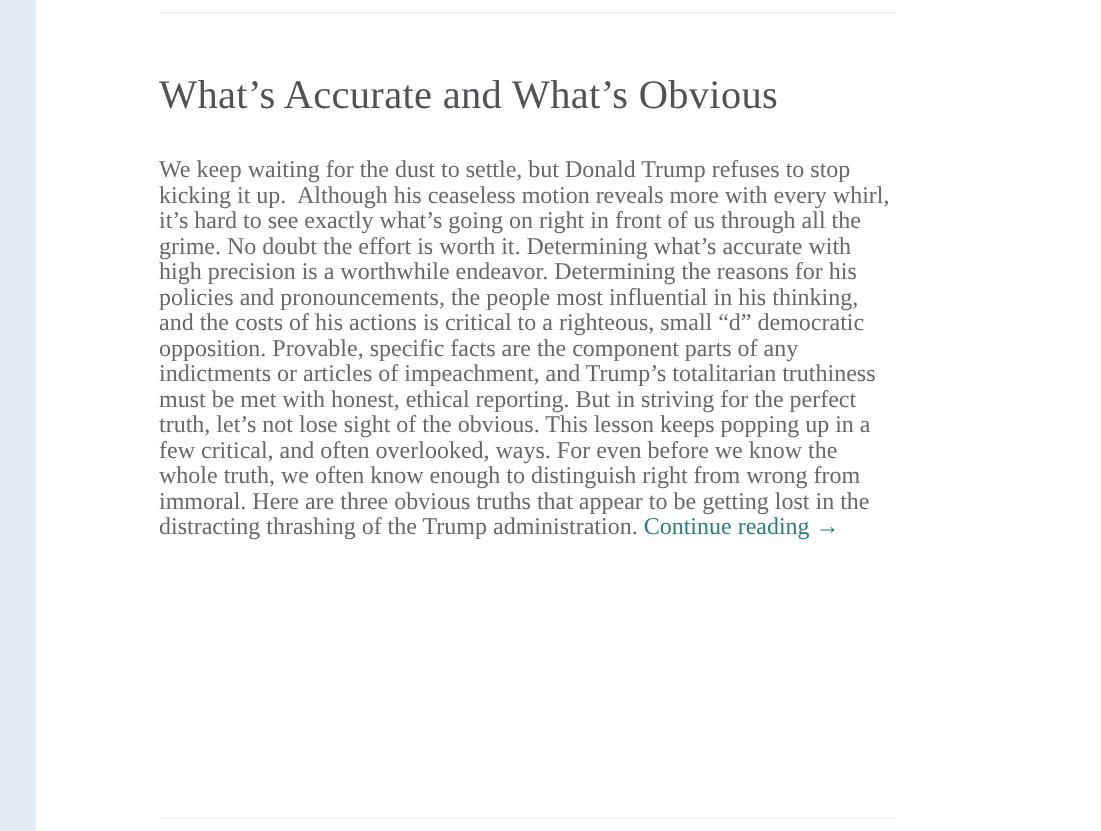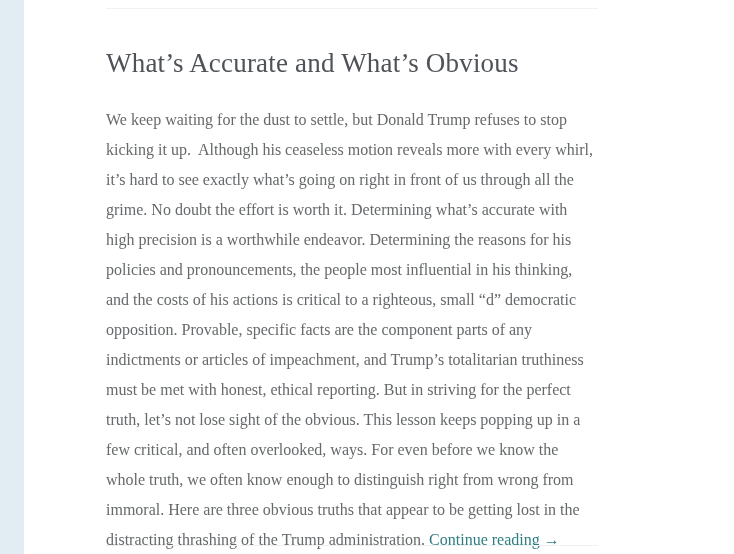--- a/index.html
+++ b/index.html
@@ -60,21 +60,21 @@
     cursor: pointer;
   }
   .post-meta .sep {
     display: inline-block;
     margin: 0 5px;
     letter-spacing: 0;
   }
   .post-excerpt {
     margin: 26px 0 0 0;
     font-size: 16px;
-    line-height: 30px;
+    line-height: 17px;
     color: #66696b;
     text-align: left;
   }
   .more-link {
     color: #2e7d80;
     text-decoration: none;
     cursor: pointer;
   }
 </style>
 </head>

